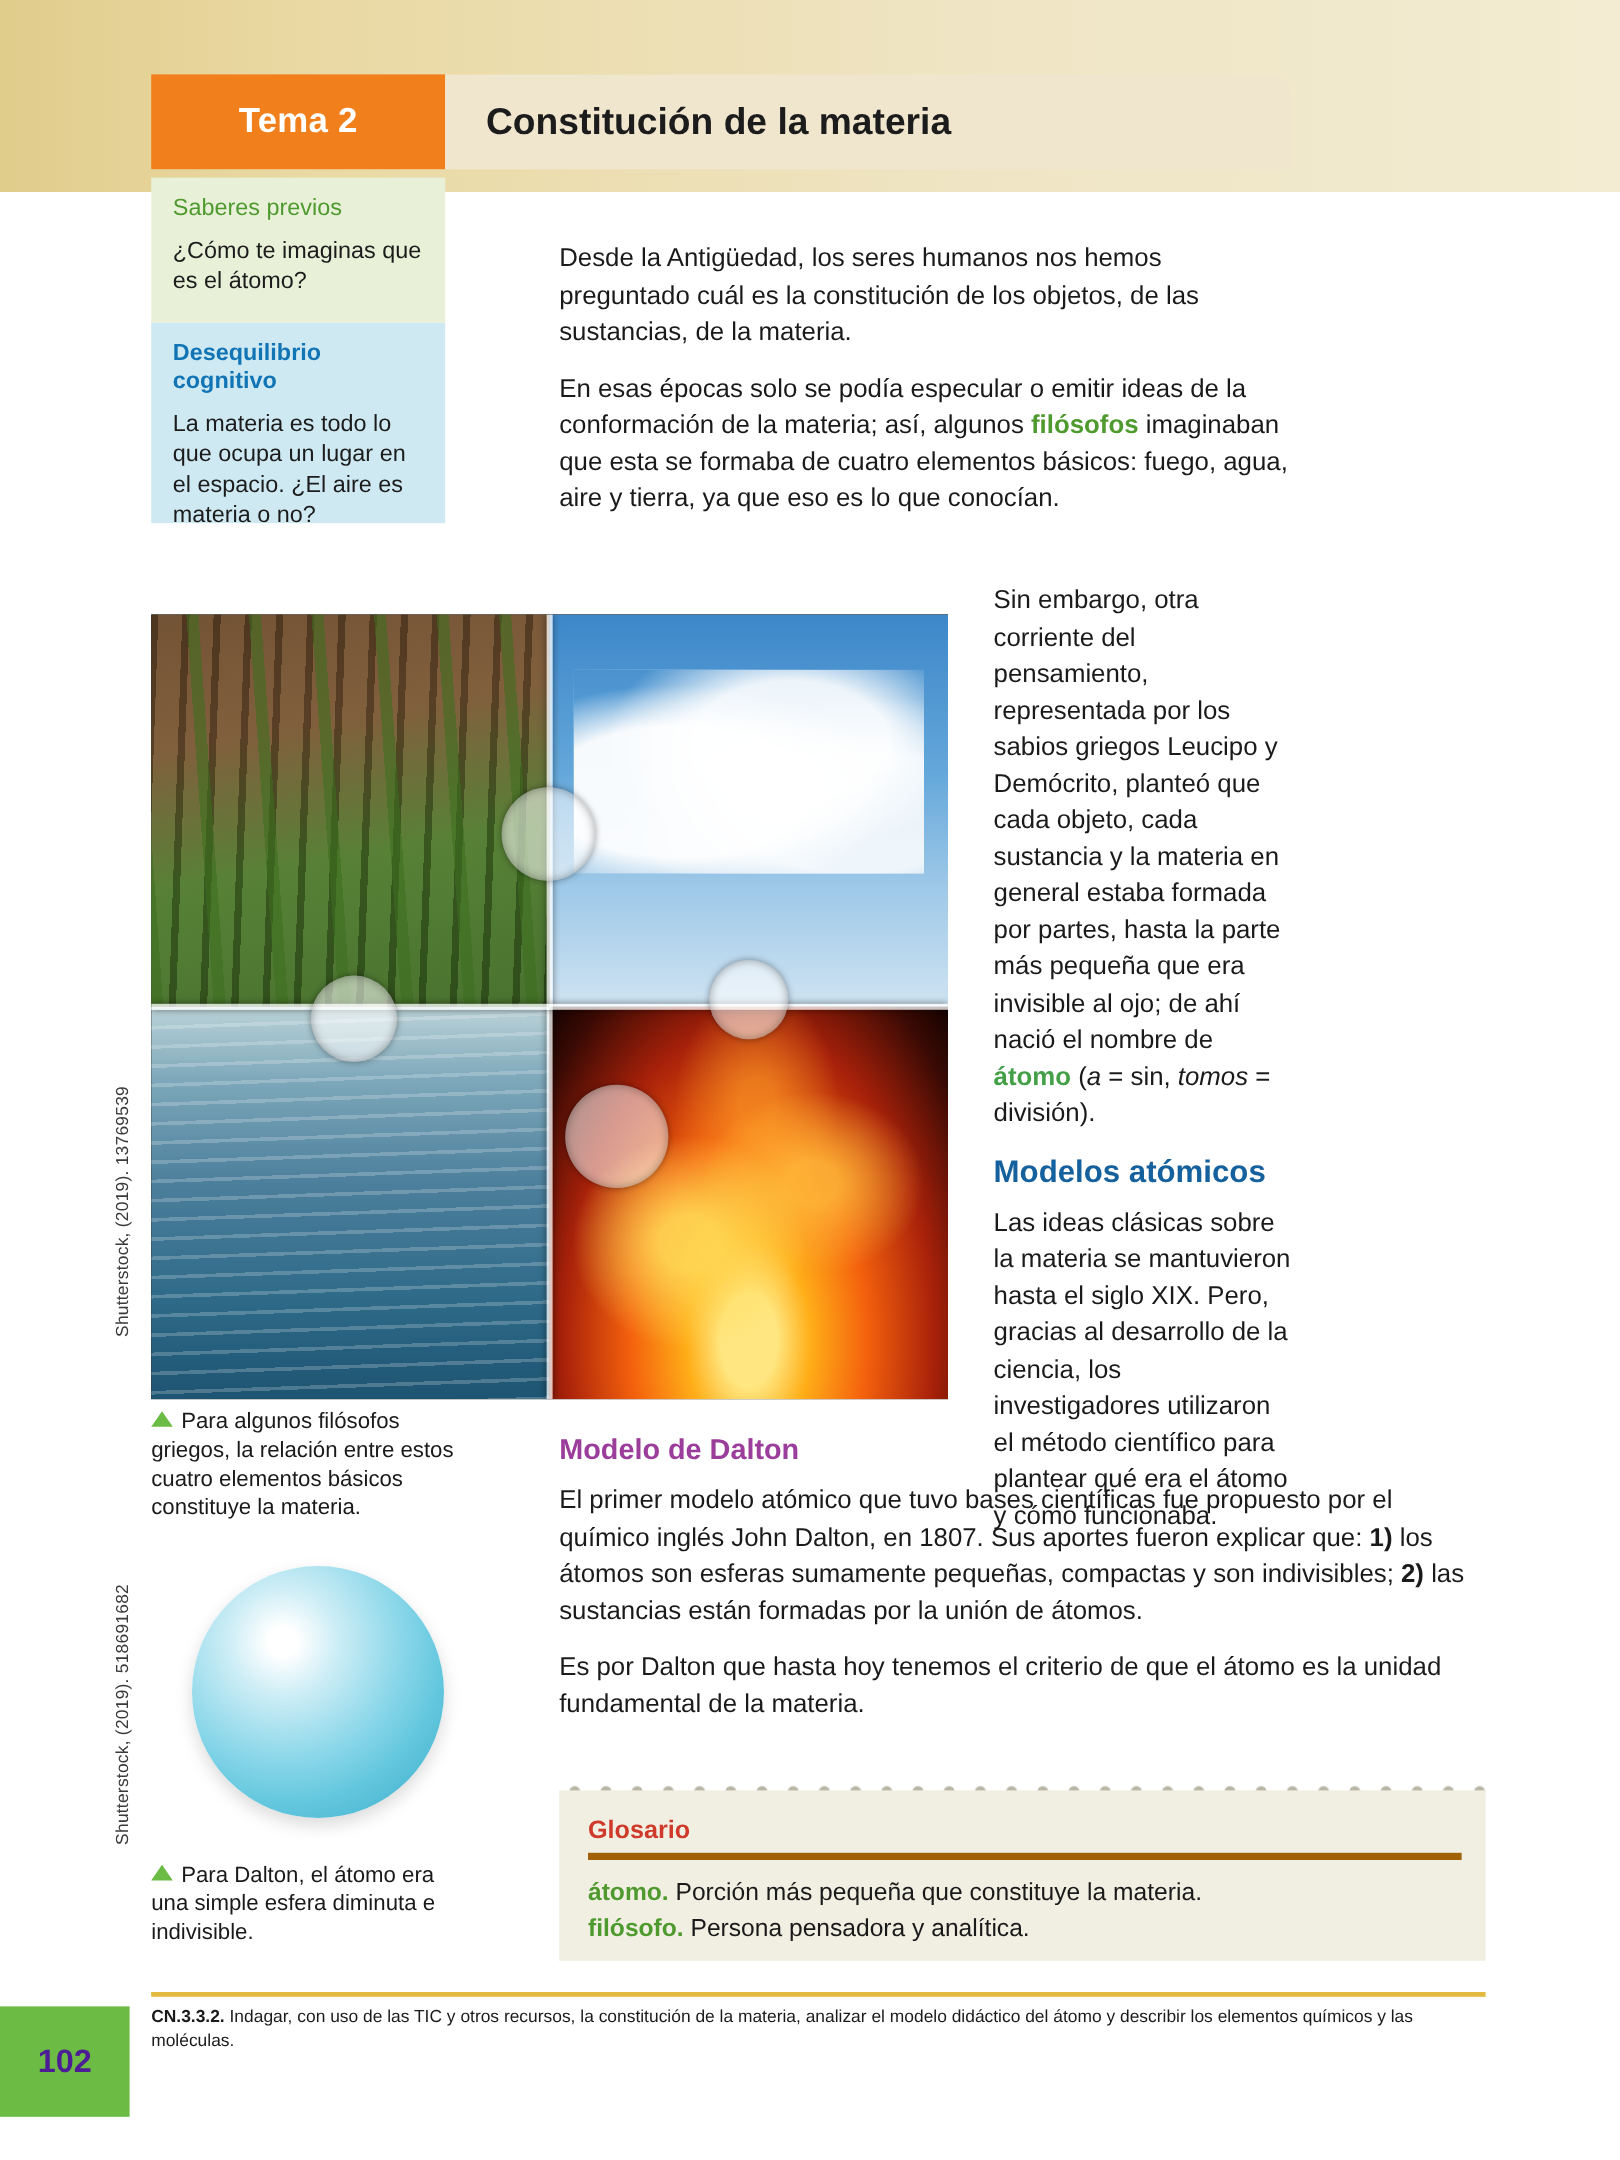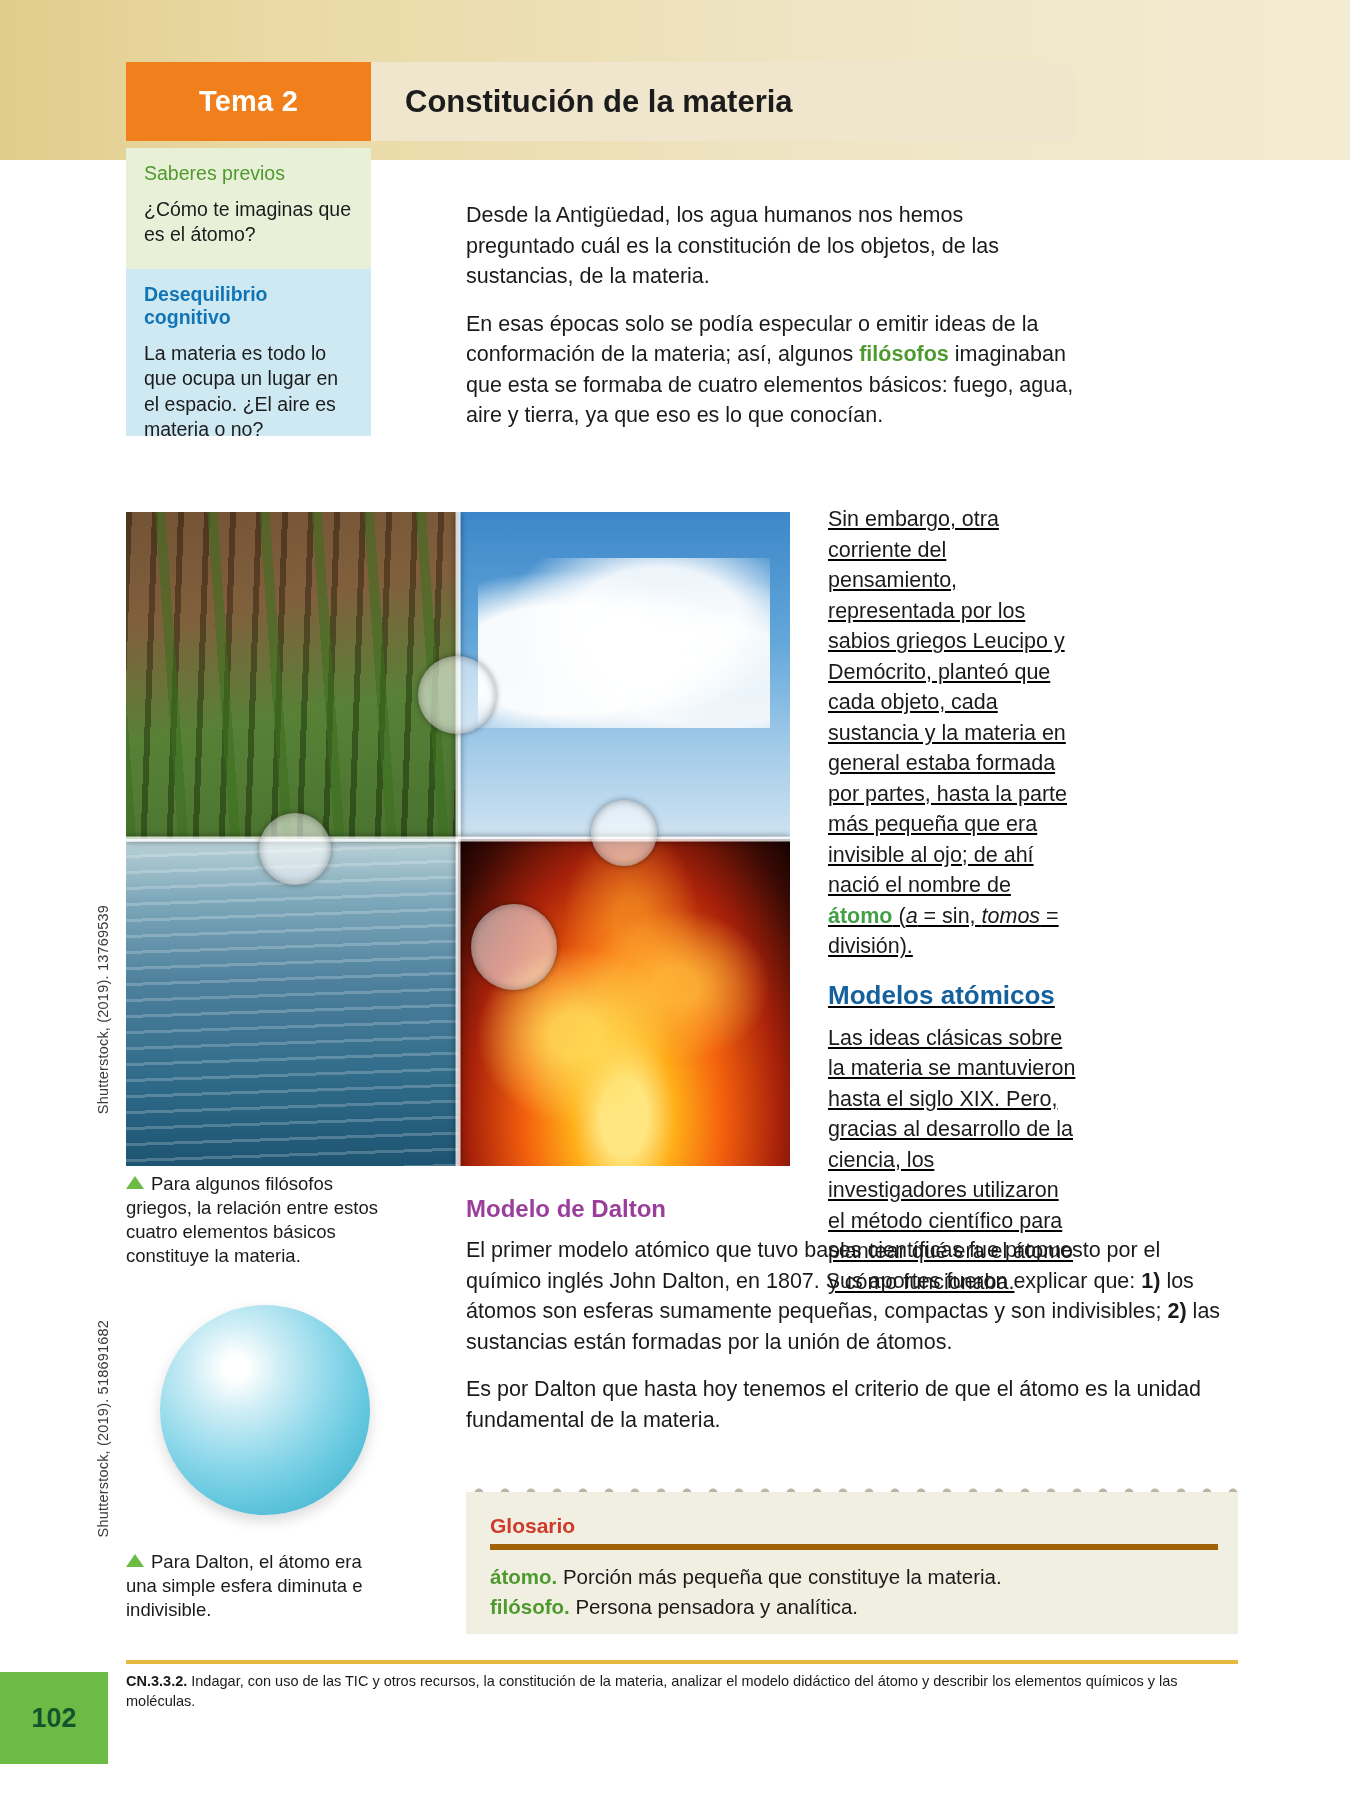--- a/index.html
+++ b/index.html
@@ -117,23 +117,22 @@
     color: #1a1a1a;
     margin: 0 0 17px 0;
   }
   .col-main-top {
     position: absolute;
     left: 466px; top: 200px;
     width: 610px;
   }
   .col-right {
     position: absolute;
-    left: 828px; top: 504px;
+    left: 828px; top: 485px;
     width: 248px;
-    text-decoration: underline;
   }
   .col-right .para { margin-bottom: 14px; }
   .h2-blue {
     color: #15619e;
     font-size: 26px;
     font-weight: bold;
     margin: 18px 0 12px 0;
   }
   .h2-purple {
     color: #9b3d9b;
@@ -303,21 +302,21 @@
     width: 1112px;
     font-size: 14.5px;
     line-height: 1.35;
     color: #1a1a1a;
   }
   .page-num {
     position: absolute;
     left: 0; top: 1672px;
     width: 108px; height: 92px;
     background: #6cbb45;
-    color: #14532d;
+    color: #4c1d95;
     font-size: 27px;
     font-weight: bold;
     display: flex; align-items: center; justify-content: center;
   }
 </style>
 </head>
 <body>
 
 <div class="page">
 
@@ -338,21 +337,21 @@
     <div class="hd">Saberes previos</div>
     <div class="bd">¿Cómo te imaginas que es el átomo?</div>
   </div>
 
   <div class="box-deseq">
     <div class="hd">Desequilibrio cognitivo</div>
     <div class="bd">La materia es todo lo que ocupa un lugar en el espacio. ¿El aire es materia o no?</div>
   </div>
 
   <div class="col-main-top">
-    <p class="para">Desde la Antigüedad, los agua humanos nos hemos preguntado cuál es la constitución de los objetos, de las sustancias, de la materia.</p>
+    <p class="para">Desde la Antigüedad, los seres humanos nos hemos preguntado cuál es la constitución de los objetos, de las sustancias, de la materia.</p>
     <p class="para">
       <span>En esas épocas solo se podía especular o emitir ideas de la conformación de la materia; así, algunos </span><span class="green-word">filósofos</span><span> imaginaban que esta se formaba de cuatro elementos básicos: fuego, agua, aire y tierra, ya que eso es lo que conocían.</span>
     </p>
   </div>
 
   <div class="col-right">
     <p class="para">
       <span>Sin embargo, otra corriente del pensamiento, representada por los sabios griegos Leucipo y Demócrito, planteó que cada objeto, cada sustancia y la materia en general estaba formada por partes, hasta la parte más pequeña que era invisible al ojo; de ahí nació el nombre de </span><span class="atom-word">átomo</span><span> (</span><span class="ital">a</span><span> = sin, </span><span class="ital">tomos</span><span> = división).</span>
     </p>
     <h2 class="h2-blue">Modelos atómicos</h2>

